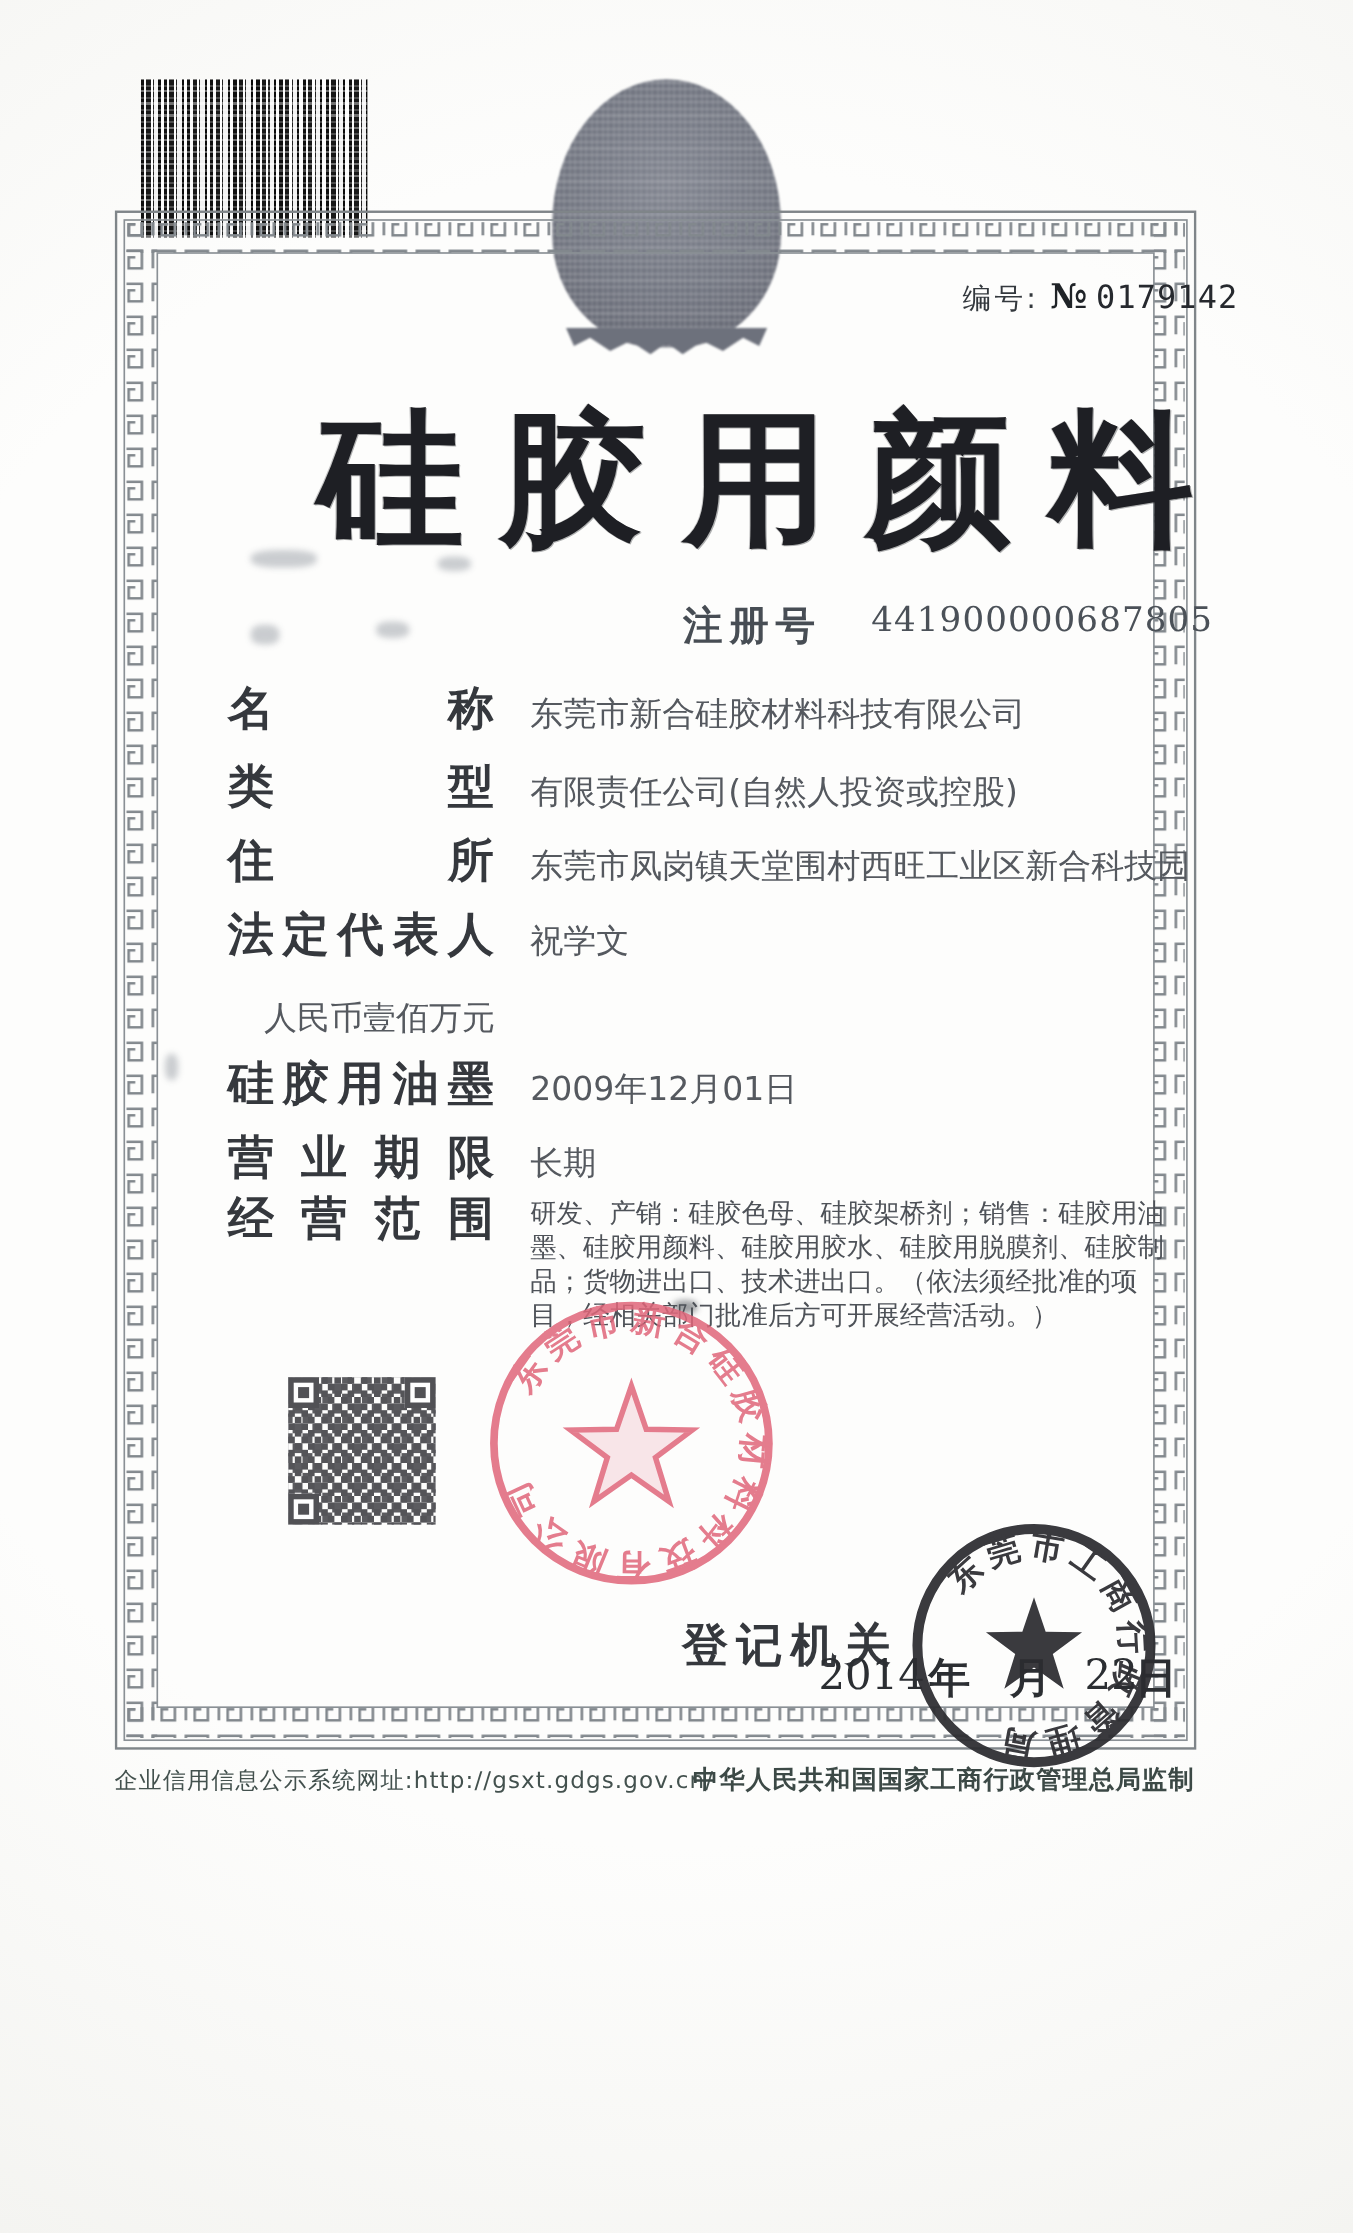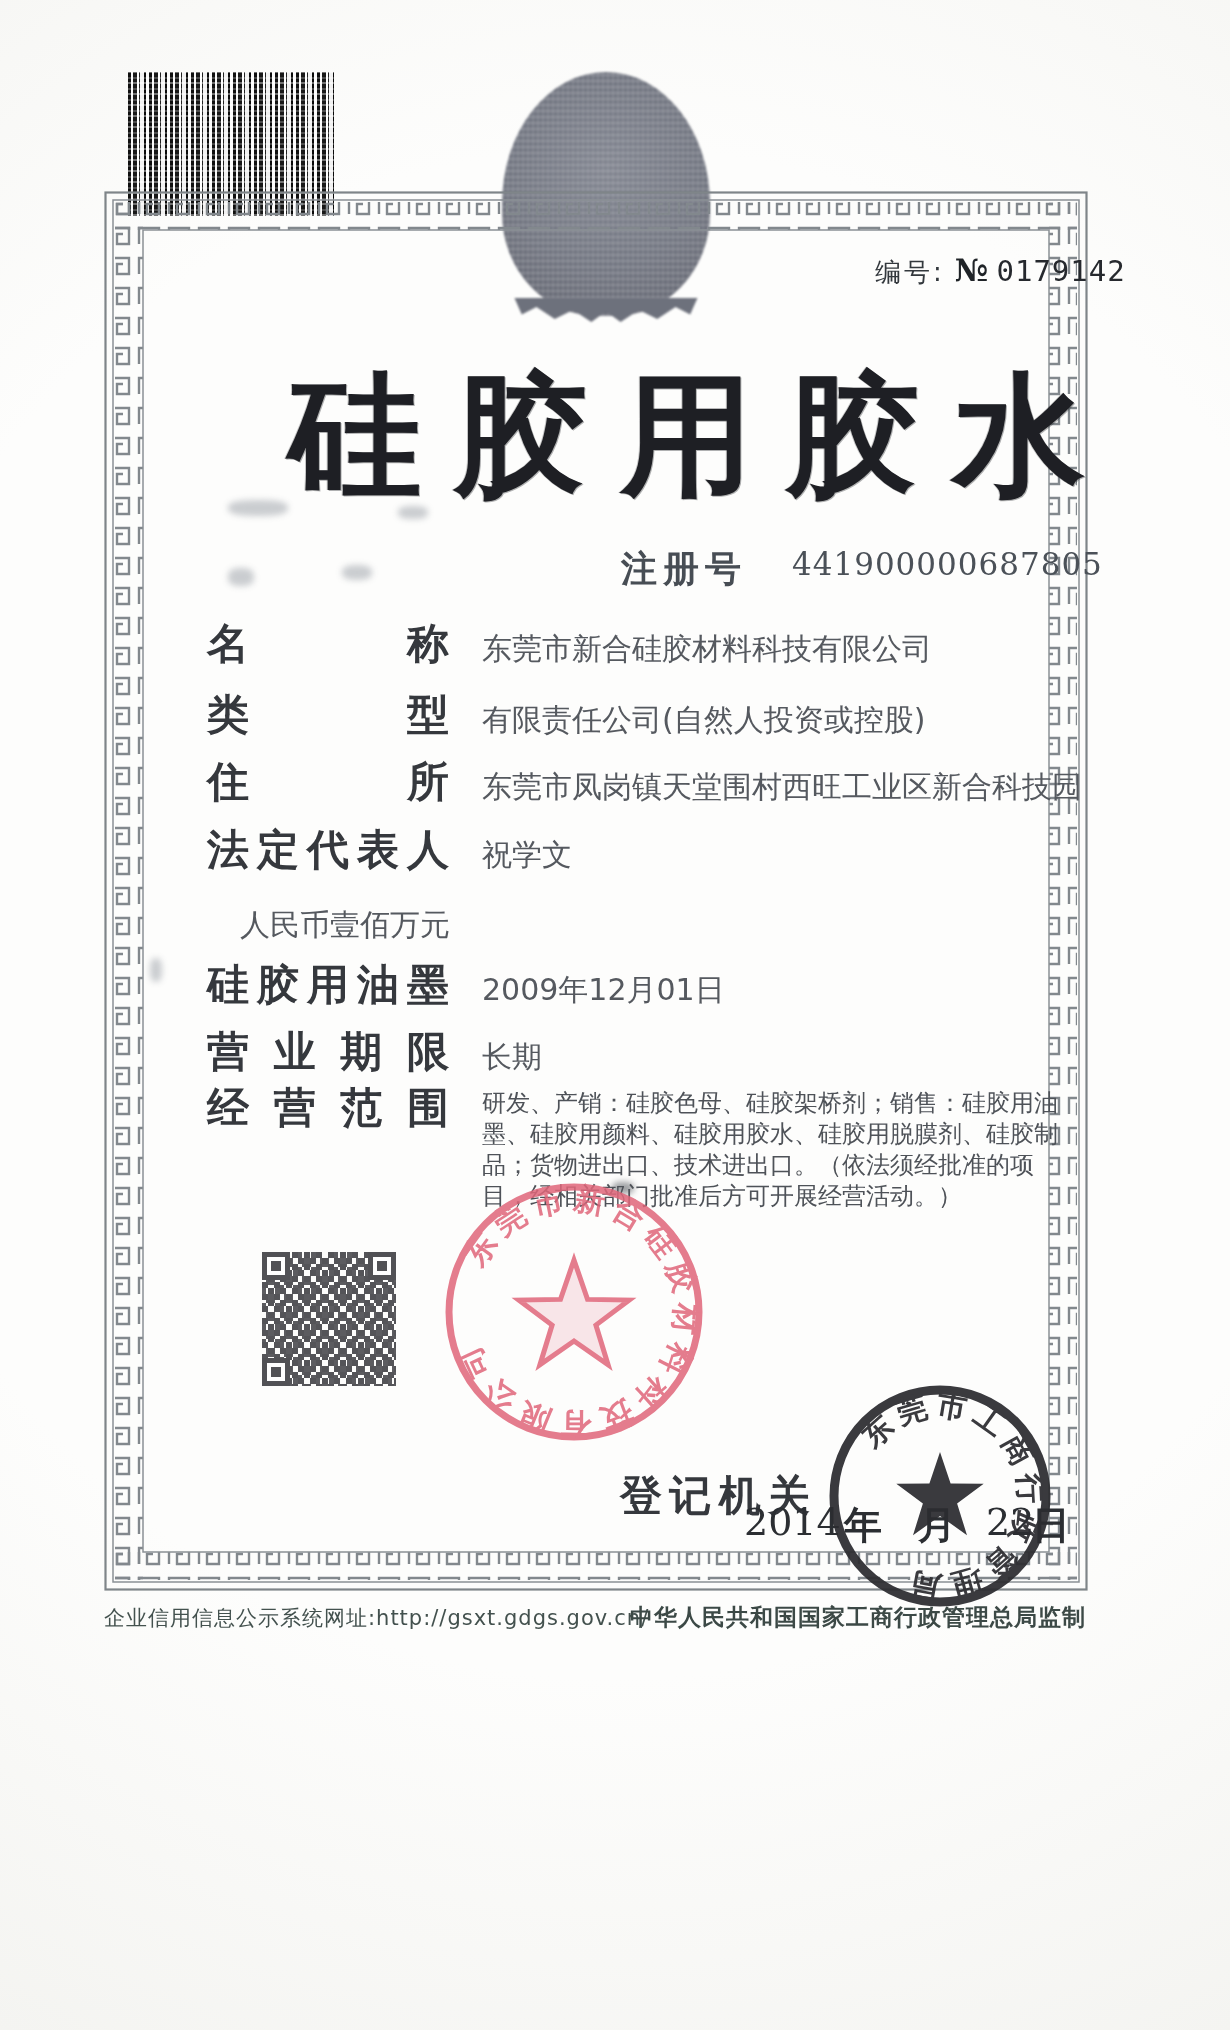--- a/index.html
+++ b/index.html
@@ -123,21 +123,21 @@
     <rect x="11" y="1361" width="962" height="28" fill="url(#gk)"></rect>
     <rect x="11" y="11" width="28" height="1378" fill="url(#gk)"></rect>
     <rect x="945" y="11" width="28" height="1378" fill="url(#gk)"></rect>
     <rect x="39" y="39" width="906" height="1322" fill="none" stroke="#8a9095" stroke-width="1.5"></rect>
   </svg>
 
   <div class="abs serial">
     <span class="lab">编号:</span><span class="nomark">№</span><span class="num">0179142</span>
   </div>
 
-  <div class="abs title">硅胶用胶水</div>
+  <div class="abs title">硅胶用颜料</div>
 
   <div class="smudge" style="left:228px;top:500px;width:60px;height:16px;"></div>
   <div class="smudge" style="left:398px;top:506px;width:30px;height:13px;"></div>
   <div class="smudge" style="left:228px;top:568px;width:26px;height:18px;"></div>
   <div class="smudge" style="left:342px;top:565px;width:30px;height:15px;"></div>
   <div class="smudge" style="left:150px;top:958px;width:12px;height:24px;"></div>
   <div class="smudge" style="left:612px;top:1182px;width:22px;height:12px;opacity:.6;background:#5a5e63;"></div>
 
   <div class="abs regno-label">注册号</div>
   <div class="abs regno-value">441900000687805</div>

